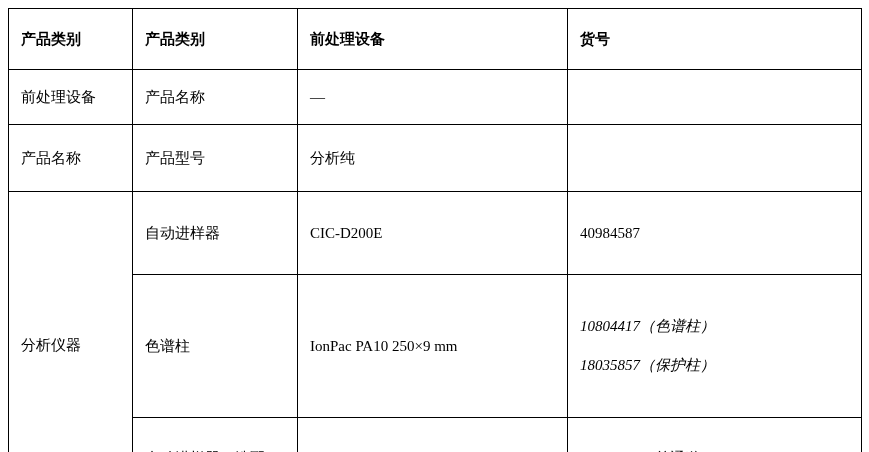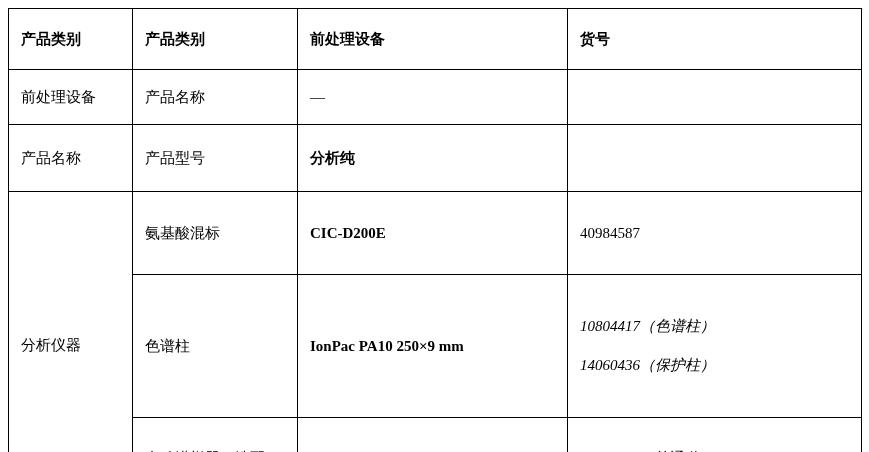--- a/index.html
+++ b/index.html
@@ -49,21 +49,21 @@
   td.cat {
     font-size: 15px;
   }
   td.name {
     font-size: 15px;
   }
   td.model {
     font-size: 15px;
   }
   td.model.bold {
-    font-weight: bold;
+    font-weight: normal;
   }
   td.sku {
     font-size: 15px;
   }
   .r-pre td { height: 42px; }
   .r-rea td { height: 54px; }
   .r-ins1 td { height: 70px; }
   .r-ins2 td { height: 130px; }
   .r-ins3 td { height: 68px; }
   .sku-multi {
@@ -101,30 +101,30 @@
         <td class="sku"></td>
       </tr>
       <tr class="r-rea">
         <td class="cat">产品名称</td>
         <td class="name">产品型号</td>
         <td class="model bold">分析纯</td>
         <td class="sku"></td>
       </tr>
       <tr class="r-ins1">
         <td class="cat" rowspan="3">分析仪器</td>
-        <td class="name">氨基酸混标</td>
+        <td class="name">自动进样器</td>
         <td class="model bold">CIC-D200E</td>
         <td class="sku">40984587</td>
       </tr>
       <tr class="r-ins2">
         <td class="name">色谱柱</td>
         <td class="model bold">IonPac PA10 250×9 mm</td>
         <td class="sku sku-multi">
           <div>10804417（色谱柱）</div>
-          <div>14060436（保护柱）</div>
+          <div>18035857（保护柱）</div>
         </td>
       </tr>
       <tr class="r-ins3">
         <td class="name">自动进样器（选配）</td>
         <td class="model bold">SHA-18i</td>
         <td class="sku">20102401（单通道）</td>
       </tr>
     </tbody>
   </table>
 </div>

